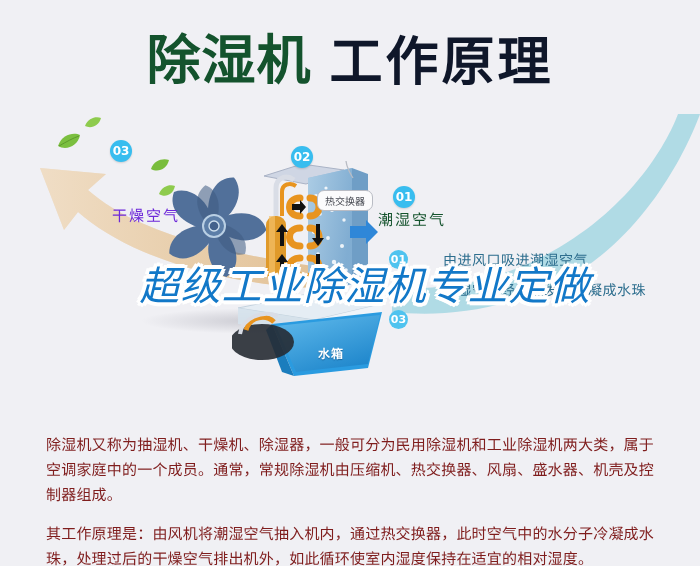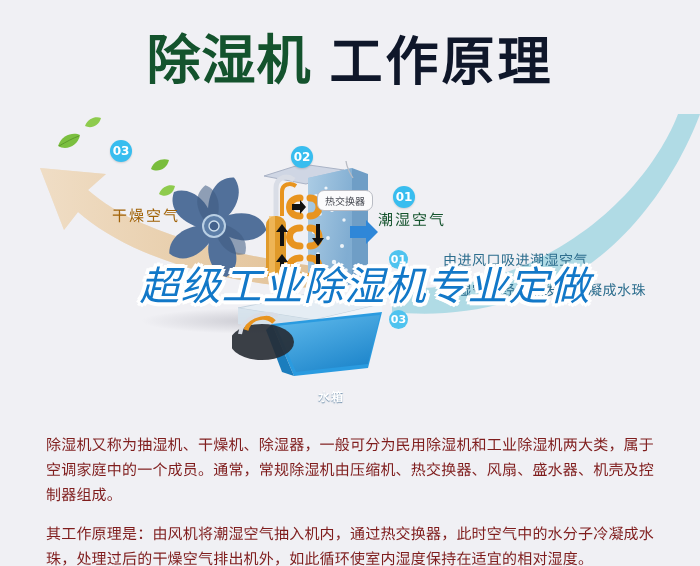--- a/index.html
+++ b/index.html
@@ -76,21 +76,20 @@
   
   .tank { position: absolute; left: 232px; top: 178px; }
   .tank-label {
     position: absolute;
     left: 318px; top: 232px;
     font-size: 12px;
     color: #ffffff;
     font-weight: bold;
     letter-spacing: 1px;
     text-shadow: 0 1px 1px rgba(0,60,110,.55);
-    margin-top: 43px;
   }
 
   
   .badge {
     position: absolute;
     width: 22px; height: 22px;
     border-radius: 50%;
     background: #38bdef;
     color: #ffffff;
     font-size: 12px;
@@ -123,21 +122,21 @@
     width: 10px; height: 18px;
   }
 
   
   .flow-label {
     position: absolute;
     font-size: 15px;
     letter-spacing: 2px;
     font-weight: 500;
   }
-  .label-dry { left: 112px; top: 92px; color: #a16207; }
+  .label-dry { left: 112px; top: 92px; color: #6d28d9; }
   .label-wet { left: 378px; top: 96px; color: #14532d; }
 
   
   .steps {
     position: absolute;
     left: 389px; top: 244px;
     width: 300px;
   }
   .step {
     display: flex;

